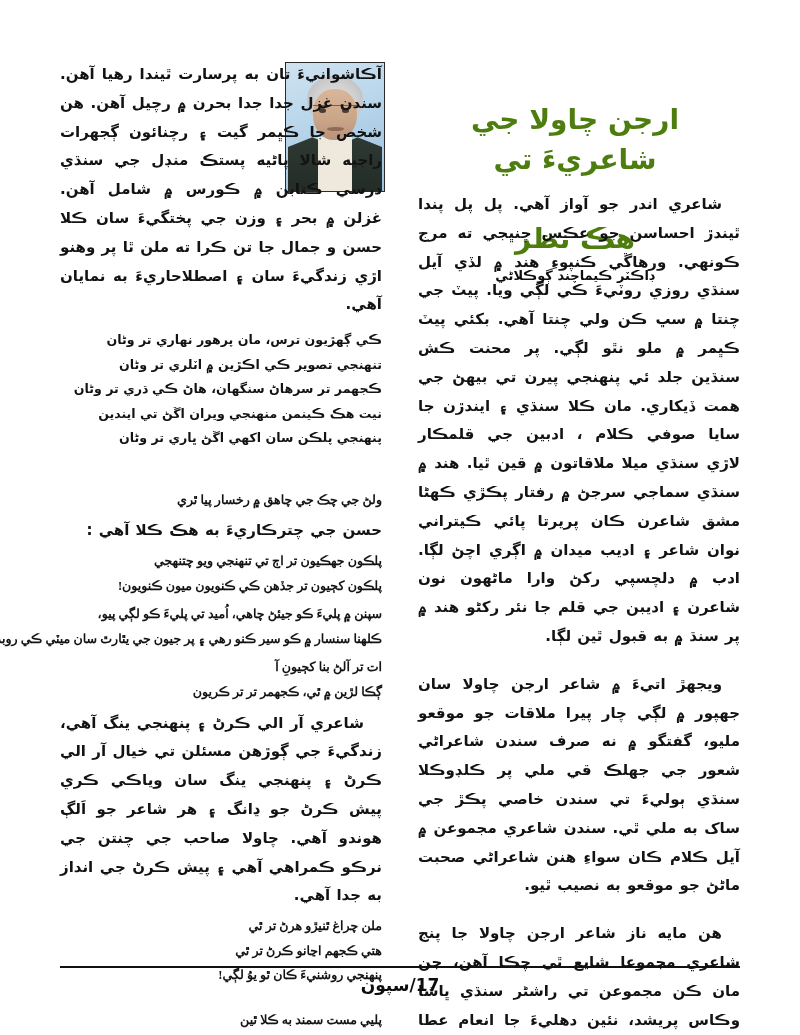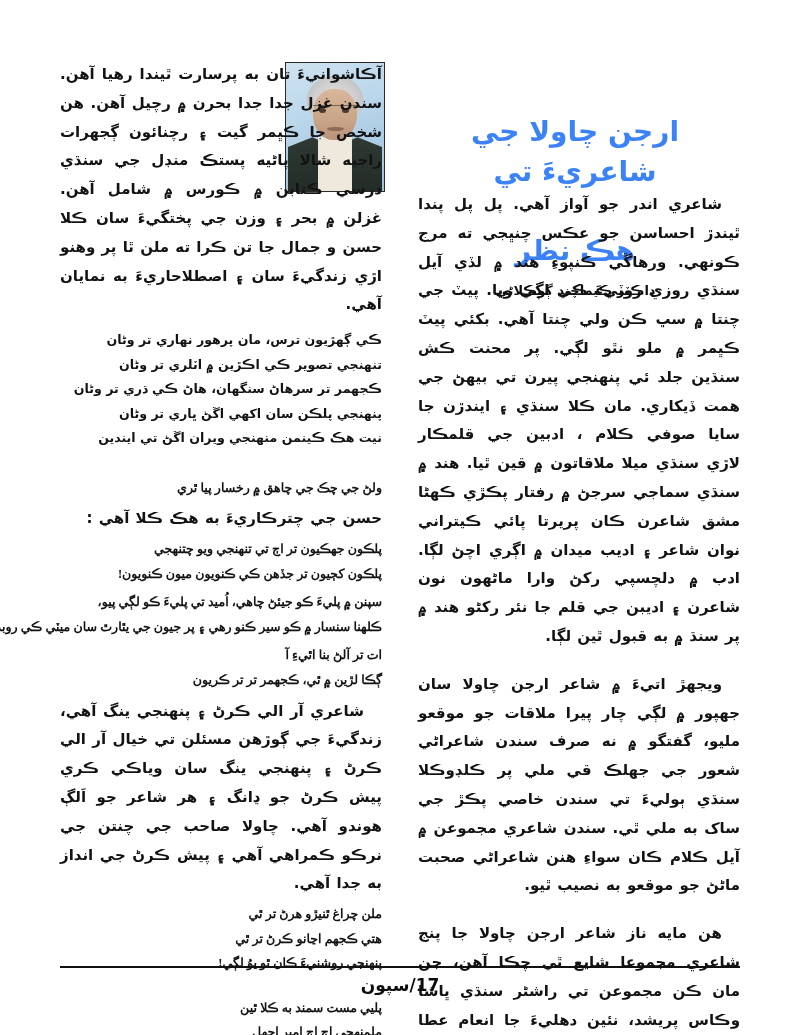--- a/index.html
+++ b/index.html
@@ -39,22 +39,22 @@
     right: 0;
     width: 330px;
     text-align: center;
     direction: rtl;
   }
   .article-title {
     font-size: 28px;
     font-weight: bold;
     line-height: 1.42;
     letter-spacing: 0px;
-    color: #3b82f6;
-    margin: 12px;
+    color: #4d7c0f;
+    margin: 0;
     white-space: pre-line;
     font-family: "DejaVu Sans", "Liberation Sans", sans-serif;
   }
   .author-name {
     margin-top: 9px;
     font-size: 13px;
     font-weight: bold;
     color: #0d0d0d;
     line-height: 1.3;
   }
@@ -169,21 +169,21 @@
   }
   .body-par + .body-par { margin-top: 19px; }
 
   .col-left .body-par { text-indent: 0; }
   .col-left .body-par.indent { text-indent: 18px; }
 
   
   .verse {
     direction: rtl;
     text-align: center;
-    margin: 9px 0 9px 0;
+    margin: 9px 0 21px 0;
     font-size: 12.6px;
     line-height: 1.95;
     font-weight: 600;
     color: #131313;
   }
   .verse .line { white-space: nowrap; }
   .verse.tight { margin: 4px 0 4px 0; font-family: Liberation Serif, serif; }
   .verse-gap { height: 12px; }
 
   
@@ -245,22 +245,22 @@
 
     </div>
 
     <div class="col col-left">
       <p class="body-par">آڪاشوانيءَ تان به پرسارت ٿيندا رهيا آهن. سندن غزل جدا جدا بحرن ۾ رچيل آهن. هن شخص جا ڪڀمر گيت ۽ رچنائون ڳجهرات راجيه شالا پاڻيه پستڪ منڊل جي سنڌي درسي ڪتابن ۾ ڪورس ۾ شامل آهن. غزلن ۾ بحر ۽ وزن جي پختگيءَ سان ڪلا حسن و جمال جا تن ڪرا ته ملن ٿا پر وهنو اڙي زندگيءَ سان ۽ اصطلاحاريءَ به نمايان آهي.</p>
 
       <div class="verse">
         <div class="line">ڪي ڳهڙيون ترس، مان پرهور نهاري تر وڻان</div>
         <div class="line">تنهنجي تصوير ڪي اڪڙين ۾ اٽلري تر وڻان</div>
         <div class="line">ڪجهمر تر سرهاڻ سنگهان، هاڻ ڪي ڌري تر وڻان</div>
+        <div class="line">نيت هڪ ڪينمن منهنجي ويران اڱڻ تي ايندين</div>
         <div class="line">پنهنجي پلڪن سان اکهي اڱڻ ڀاري تر وڻان</div>
-        <div class="line">نيت هڪ ڪينمن منهنجي ويران اڱڻ تي ايندين</div>
       </div>
 
       <div class="verse-gap"></div>
 
       <div class="verse tight">
         <div class="line">ولڻ جي چڪ جي چاهق ۾ رخسار پيا ٿري</div>
       </div>
 
       <p class="body-par">حسن جي چترڪاريءَ به هڪ ڪلا آهي :</p>
 
@@ -268,21 +268,21 @@
         <div class="line">پلڪون جهڪيون تر اڄ تي تنهنجي ويو چتنهجي</div>
         <div class="line">پلڪون کڄيون تر جڏهن ڪي ڪنويون ميون ڪنويون!</div>
       </div>
 
       <div class="verse tight">
         <div class="line">سپنن ۾ پليءَ ڪو جيئڻ چاهي، اُميد تي پليءَ ڪو لڳي پيو،</div>
         <div class="line">ڪلهنا سنسار ۾ ڪو سير ڪنو رهي ۽ پر جيون جي يٿارٿ سان ميٽي ڪي روبرو ٿيڻو پوي ٿو.</div>
       </div>
 
       <div class="verse tight">
-        <div class="line">ات تر آلڻ بنا اٿيءِ آ</div>
+        <div class="line">ات تر آلڻ بنا کڄيونِ آ</div>
         <div class="line">ڳڪا لڙين ۾ ٿي، ڪجهمر تر تر ڪريون</div>
       </div>
 
       <p class="body-par indent">شاعري آر الي ڪرڻ ۽ پنهنجي ينگ آهي، زندگيءَ جي ڳوڙهن مسئلن تي خيال آر الي ڪرڻ ۽ پنهنجي ينگ سان وياڪي ڪري پيش ڪرڻ جو ڍانگ ۽ هر شاعر جو اَلڳ هوندو آهي. چاولا صاحب جي چنتن جي نرڪو ڪمراهي آهي ۽ پيش ڪرڻ جي انداز به جدا آهي.</p>
 
       <div class="verse tight">
         <div class="line">ملن چراغ ٿنيڙو هرڻ تر ٿي</div>
         <div class="line">هتي ڪجهم اڃانو ڪرڻ تر ٿي</div>
         <div class="line">پنهنجي روشنيءَ ڪان ٿو يوُ لڳي!</div>
       </div>

